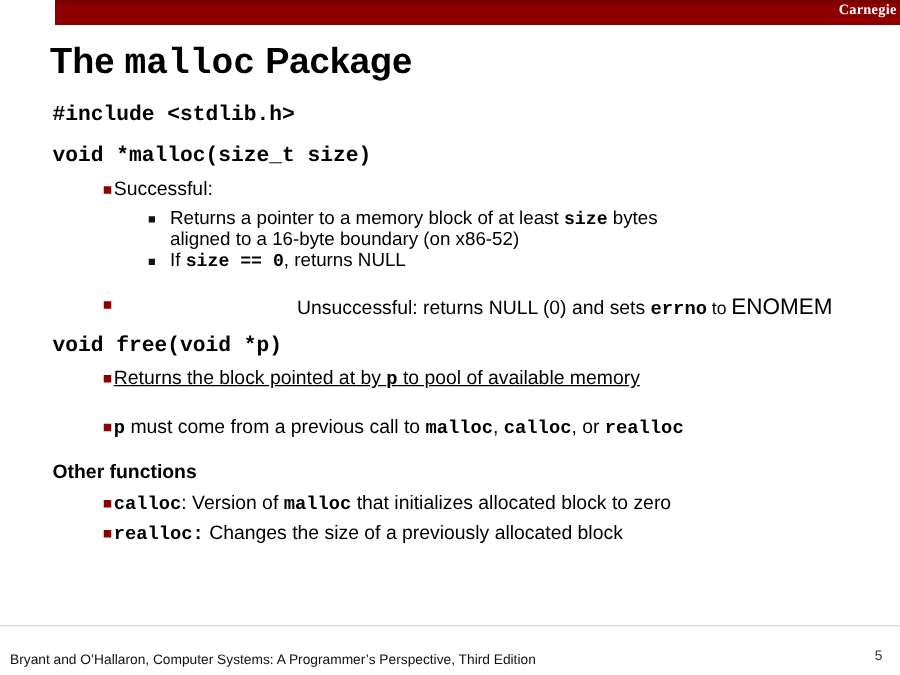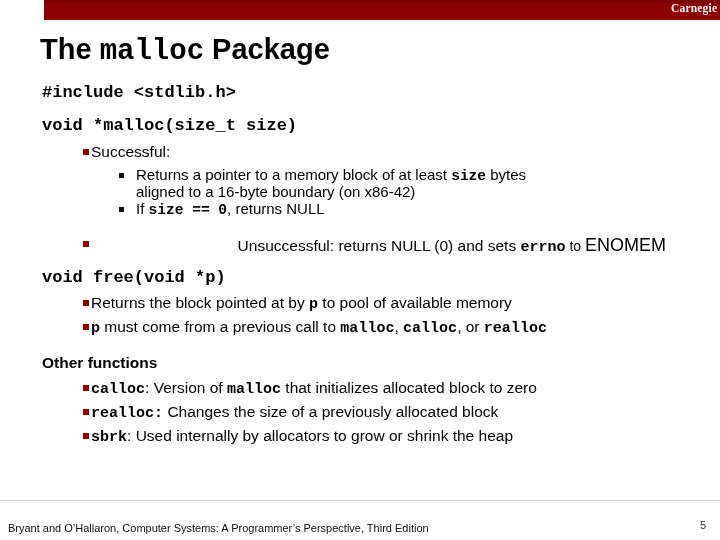--- a/index.html
+++ b/index.html
@@ -177,52 +177,49 @@
   <div class="code-line" style="margin-bottom:16px;">#include &lt;stdlib.h&gt;</div>
 
   <div class="code-line" style="margin-bottom:9px;">void *malloc(size_t size)</div>
 
   <div class="bullet-row lvl1" style="margin-bottom:3px;">
     <span class="marker"></span><span>Successful:</span>
   </div>
 
   <div class="bullet-row lvl2" style="margin-bottom:0;">
     <span class="marker"></span><span>Returns a pointer to a memory block of at least </span><span class="mono-b">size</span><span> bytes</span>
-    <span class="cont">aligned to a 16-byte boundary (on x86-42)</span>
+    <span class="cont">aligned to a 16-byte boundary (on x86-52)</span>
   </div>
 
   <div class="bullet-row lvl2" style="margin-bottom:14px;">
     <span class="marker"></span><span>If </span><span class="mono-b">size == 0</span><span>, returns NULL</span>
   </div>
 
   <div class="bullet-row lvl1" style="margin-bottom:13px;text-align:right;">
     <span class="marker"></span><span>Unsuccessful: returns NULL (0) and sets </span><span class="mono-b">errno</span><span class="small-to"> to </span><span class="big">ENOMEM</span>
   </div>
 
   <div class="code-line" style="margin-bottom:8px;">void free(void *p)</div>
 
-  <div class="bullet-row lvl1" style="margin-bottom:3px;">
+  <div class="bullet-row lvl1" style="margin-bottom:18px;text-decoration:underline;">
     <span class="marker"></span><span>Returns the block pointed at by </span><span class="mono-b">p</span><span> to pool of available memory</span>
   </div>
 
   <div class="bullet-row lvl1" style="margin-bottom:15px;">
     <span class="marker"></span><span class="mono-b">p</span><span> must come from a previous call to </span><span class="mono-b">malloc</span><span>, </span><span class="mono-b">calloc</span><span>, or </span><span class="mono-b">realloc</span>
   </div>
 
   <div class="section-head" style="margin-bottom:7px;">Other functions</div>
 
   <div class="bullet-row lvl1" style="margin-bottom:3px;">
     <span class="marker"></span><span class="mono-b">calloc</span><span>: Version of </span><span class="mono-b">malloc</span><span> that initializes allocated block to zero</span>
   </div>
 
   <div class="bullet-row lvl1" style="margin-bottom:3px;">
     <span class="marker"></span><span class="mono-b">realloc:</span><span> Changes the size of a previously allocated block</span>
   </div>
 
-  <div class="bullet-row lvl1">
-    <span class="marker"></span><span class="mono-b">sbrk</span><span>: Used internally by allocators to grow or shrink the heap</span>
-  </div>
 
 </div>
 
 <div id="footer-rule"></div>
 <div id="footer-text">Bryant and O’Hallaron, Computer Systems: A Programmer’s Perspective, Third Edition</div>
 <div id="page-number">5</div>
 
 </body></html>

